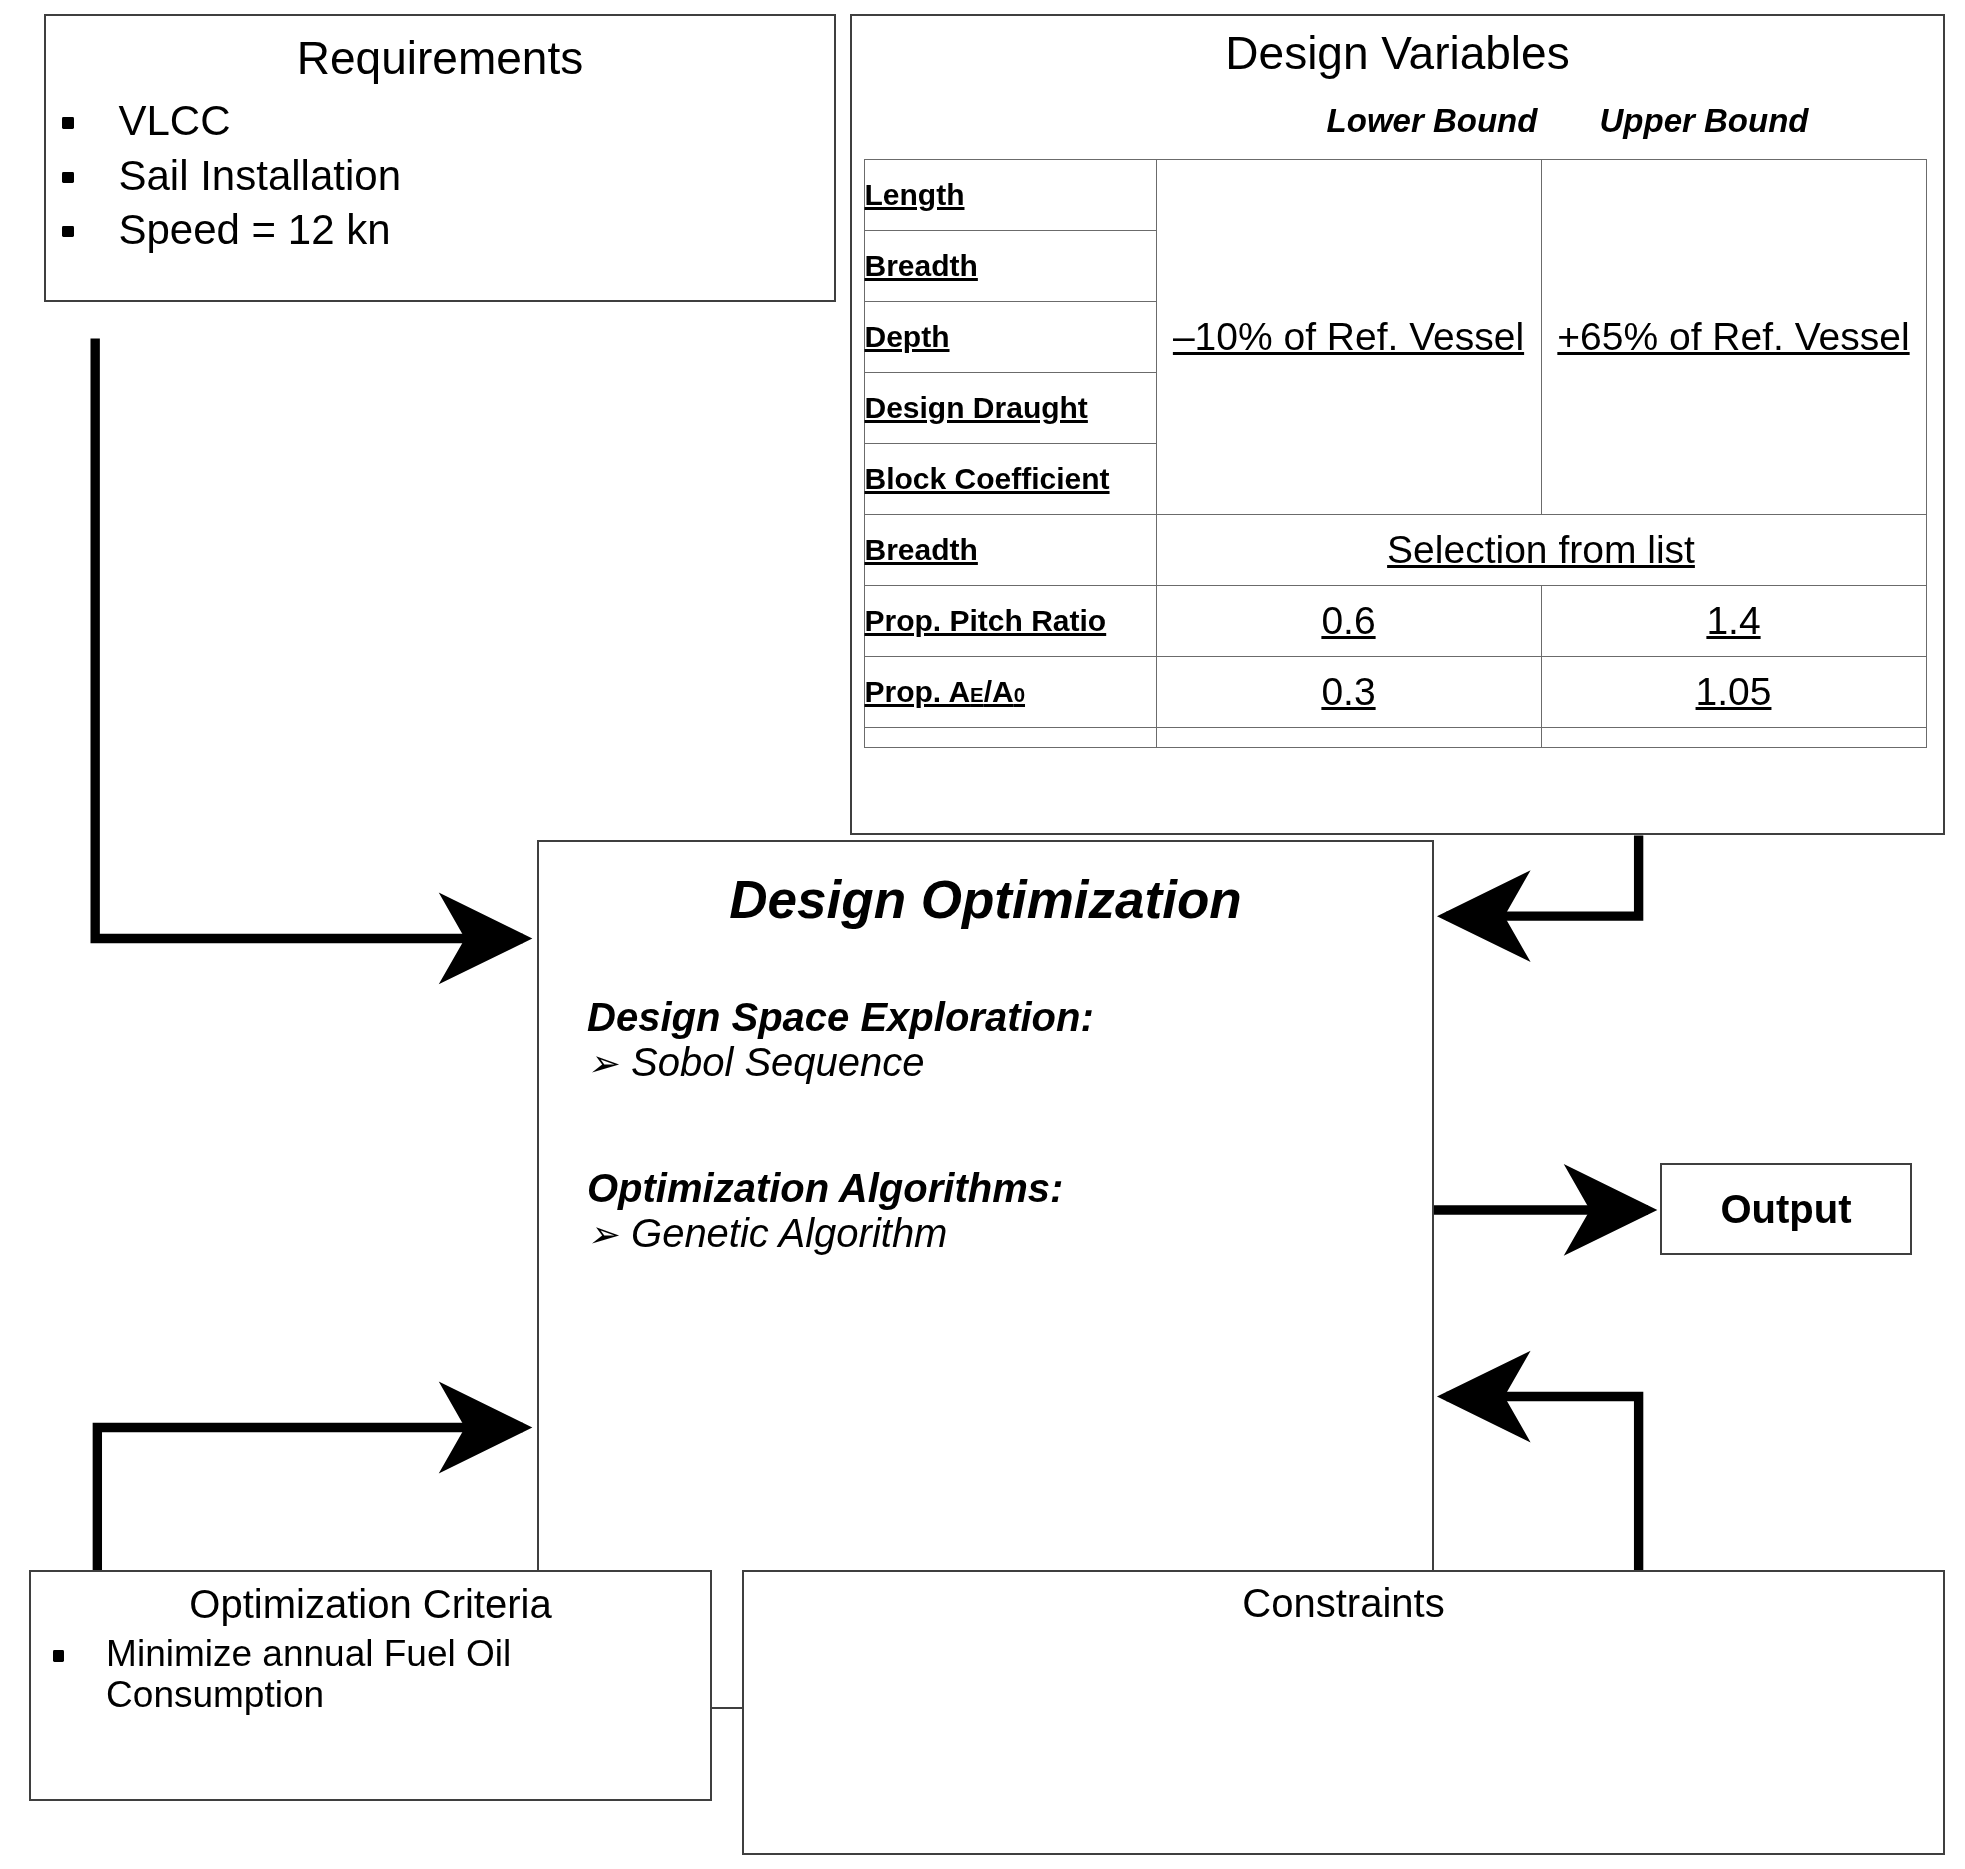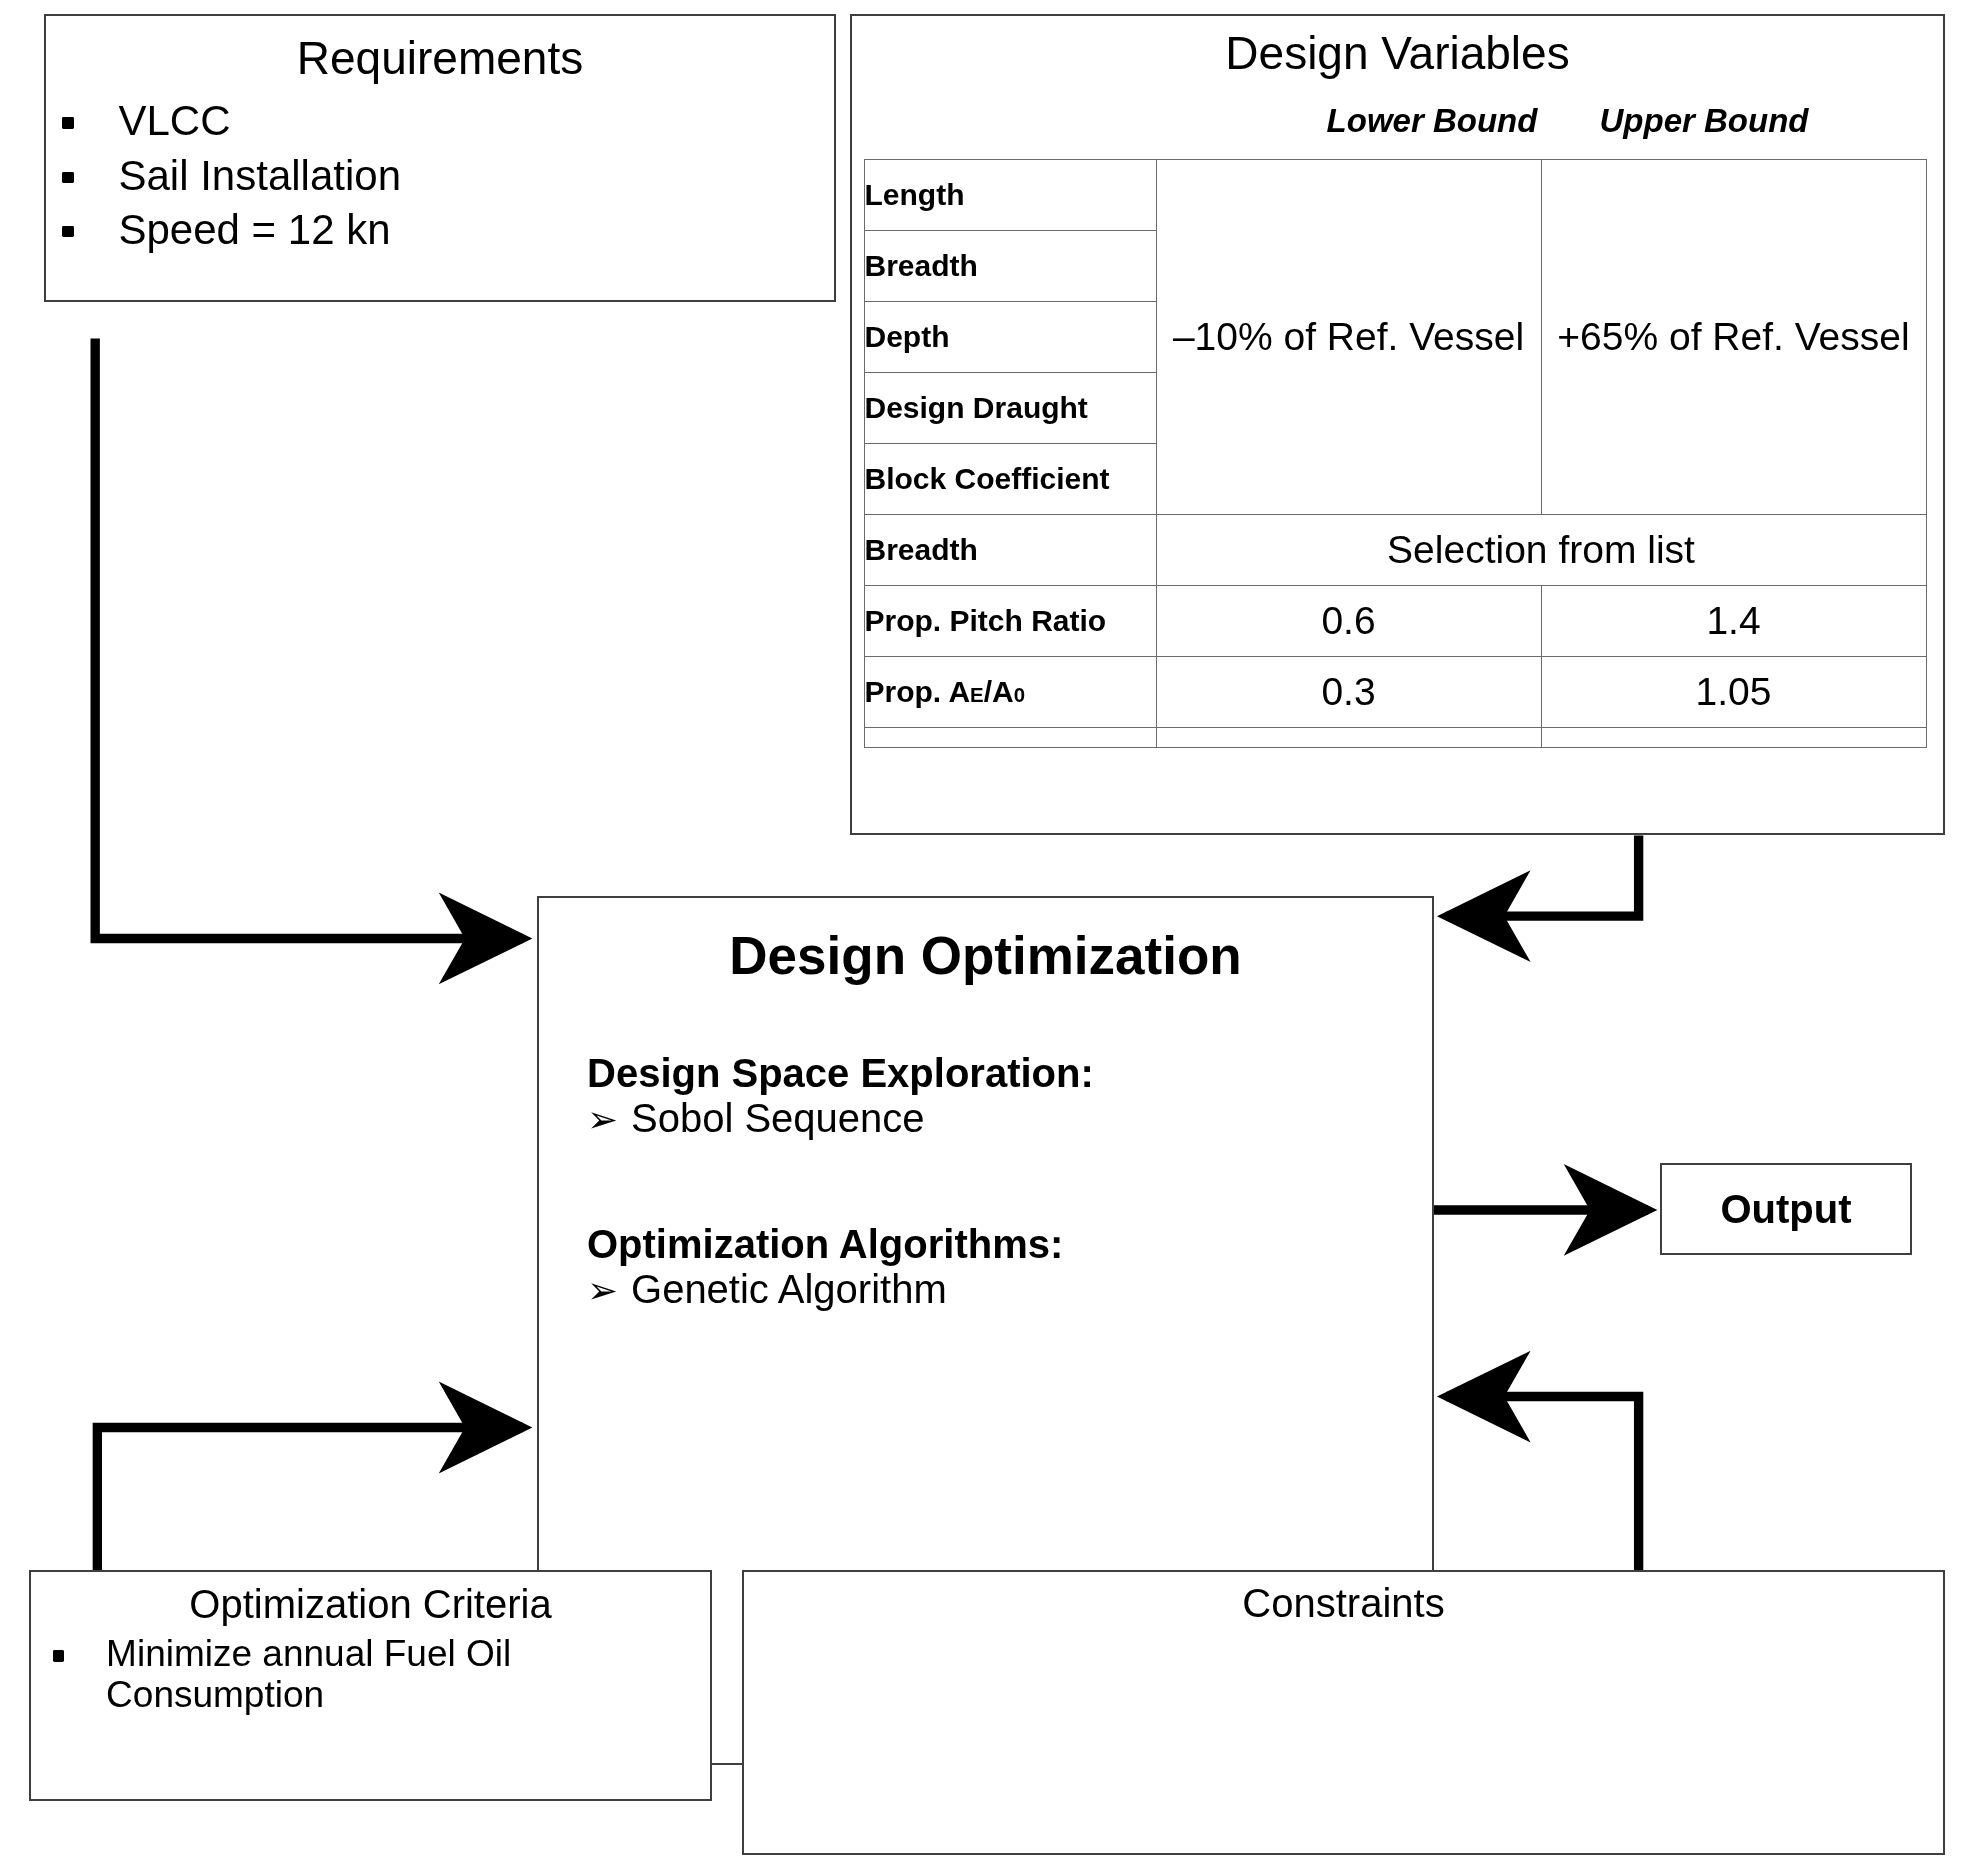--- a/index.html
+++ b/index.html
@@ -27,30 +27,30 @@
   #dv-box{left:850px;top:14.4px;width:1095px;height:821px;}
   #dv-title{font-size:46px;margin-top:10px;}
   #dv-head{position:absolute;left:0;top:86px;width:100%;height:50px;}
   .dv-head-cell{position:absolute;top:0;font-size:33px;font-weight:bold;
                 font-style:italic;text-align:center;}
   #dv-head-lower{left:448px;width:264px;}
   #dv-head-upper{left:720px;width:264px;}
 
   table.dv{position:absolute;left:11.5px;top:143px;width:1063px;
            border-collapse:collapse;table-layout:fixed;}
-  table.dv td{border:1.4px solid #6b6b6b;padding:0;vertical-align:middle;}
+  table.dv td{border:1.4px solid #6b6b6b;padding:0;vertical-align:middle;text-decoration:underline;}
   td.dv-label{width:291px;height:70px;font-size:30px;font-weight:bold;
               padding-left:11.5px;}
   td.dv-val{text-align:center;font-size:39px;}
   td.dv-span{font-size:39px;text-align:center;}
   td.dv-thin{height:19px;}
   .sm{font-size:0.68em;}
 
   
-  #do-box{left:537px;top:896px;width:897px;height:869px;}
+  #do-box{left:537px;top:840px;width:897px;height:869px;font-style:italic;}
   #do-title{font-size:53px;font-weight:bold;margin-top:27px;}
   .do-sec{font-size:40px;font-weight:bold;margin-left:48px;}
   .do-item{font-size:40px;margin-left:48px;display:flex;align-items:baseline;}
   .do-arrow{font-size:37px;margin-right:13px;}
   #do-sec1{margin-top:65px;}
   #do-sec2{margin-top:81px;}
 
   
   #out-box{left:1660px;top:1163px;width:252px;height:92px;border-width:2.2px;}
   #out-label{font-size:40px;font-weight:bold;text-align:center;line-height:88px;}

